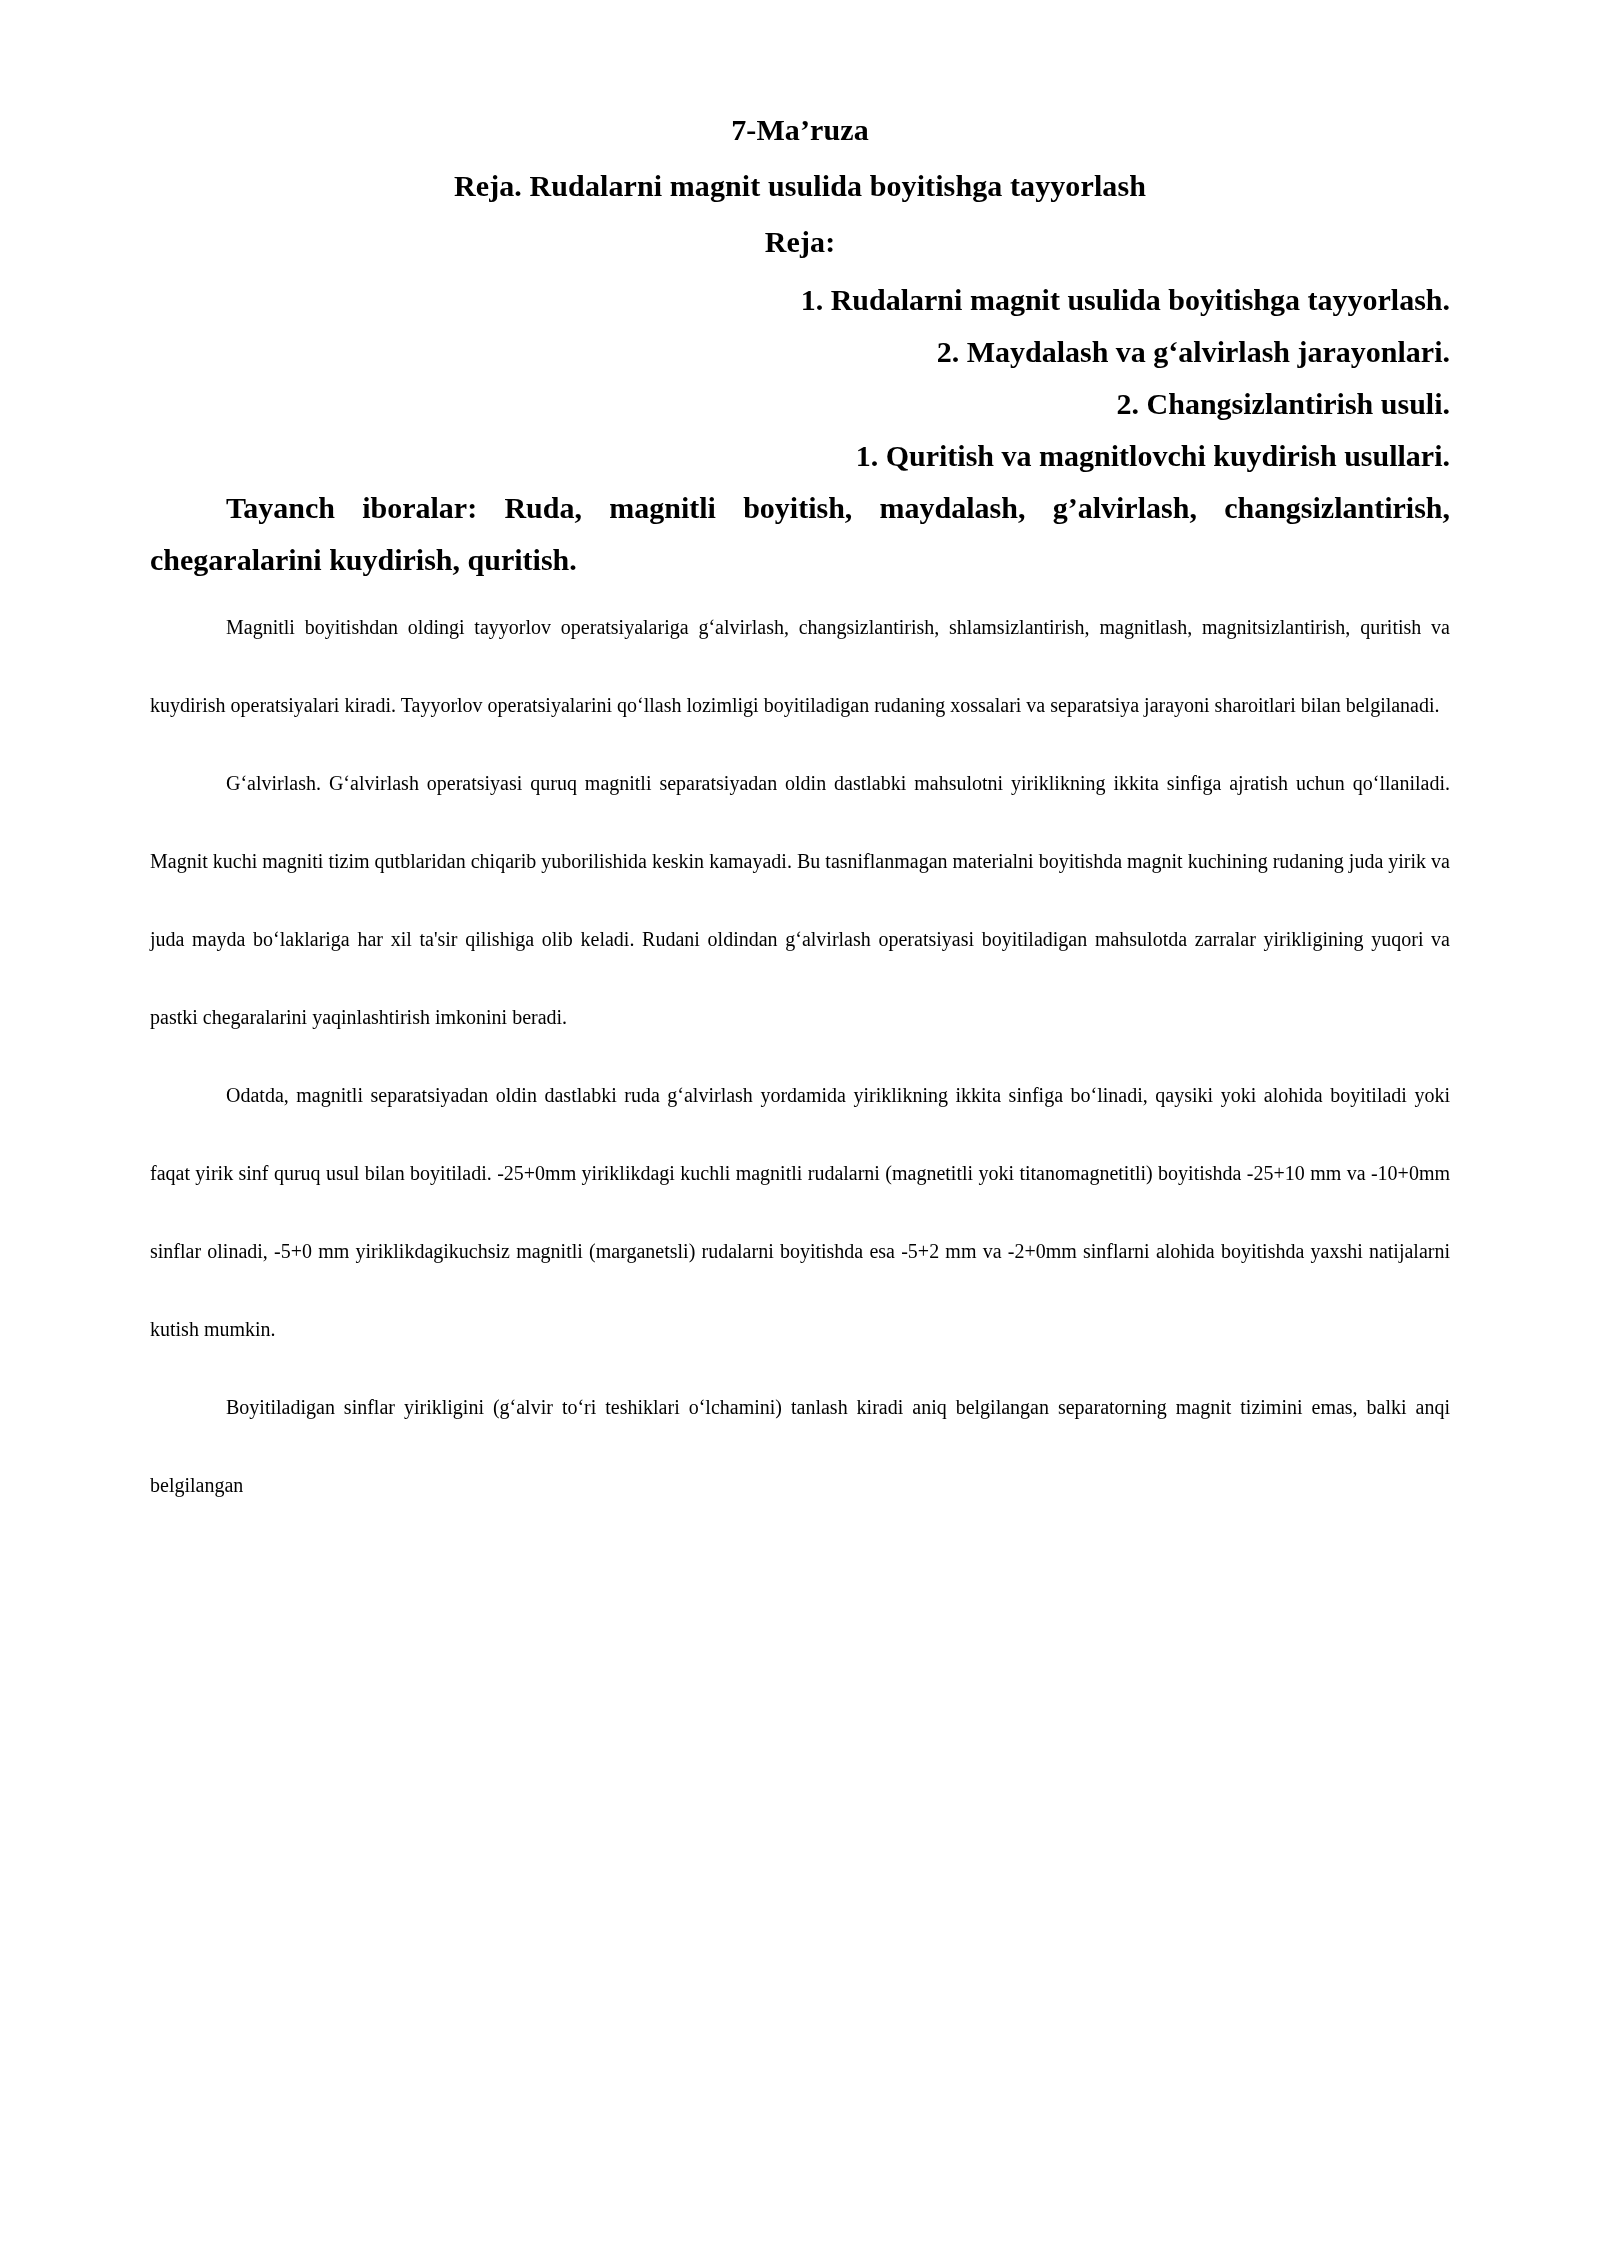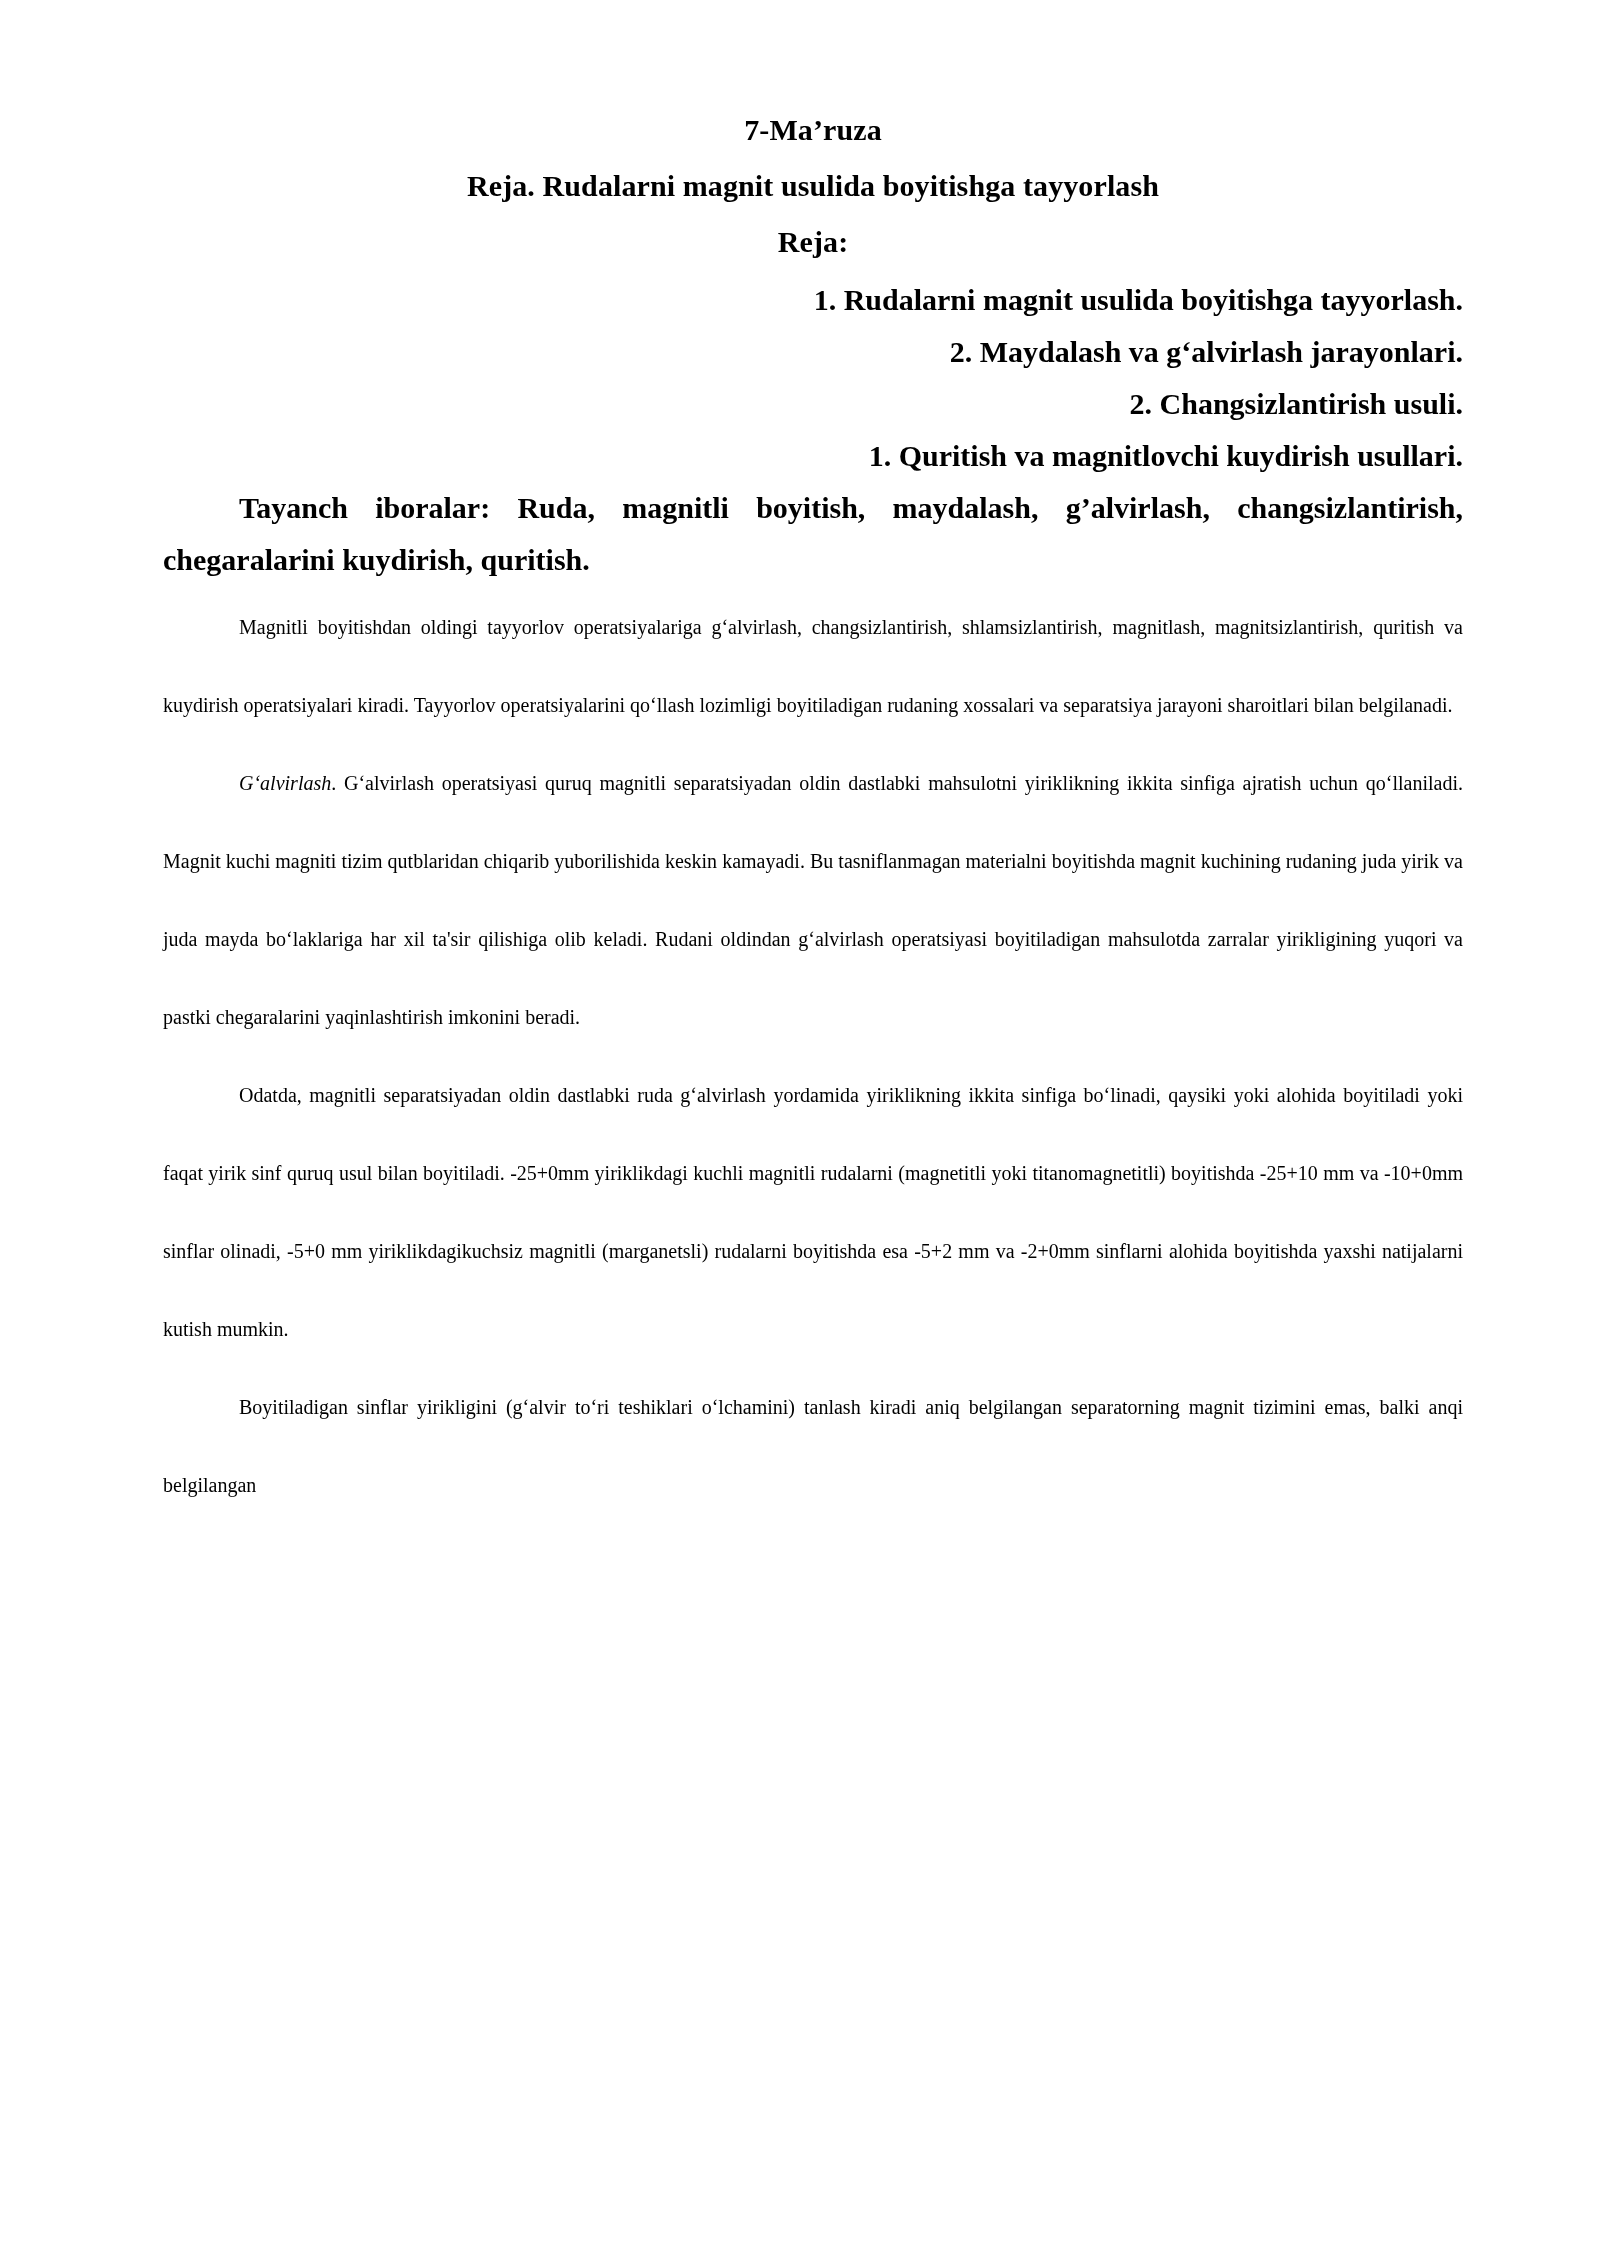--- a/index.html
+++ b/index.html
@@ -15,21 +15,20 @@
     width: 1600px;
     height: 2262px;
     background: #ffffff;
     box-sizing: border-box;
     padding: 96px 150px 60px 150px;
     position: relative;
     overflow: hidden;
   }
   .doc-body {
     width: 1300px;
-    margin-left: 13px;
   }
   .heading-center {
     text-align: center;
     font-weight: bold;
     font-size: 30px;
     line-height: 48px;
     margin: 0 0 8px 0;
     letter-spacing: 0.1px;
   }
   .lecture-no {
@@ -65,21 +64,20 @@
   }
   .body-para {
     font-size: 20px;
     line-height: 78px;
     text-align: justify;
     text-indent: 76px;
     margin: 0;
     text-justify: inter-word;
   }
   .body-para .term-italic {
-    font-style: italic;
   }
 </style>
 </head>
 <body>
 
 <div class="page">
   <div class="doc-body">
 
     <div class="heading-center lecture-no">7-Ma’ruza</div>
 

